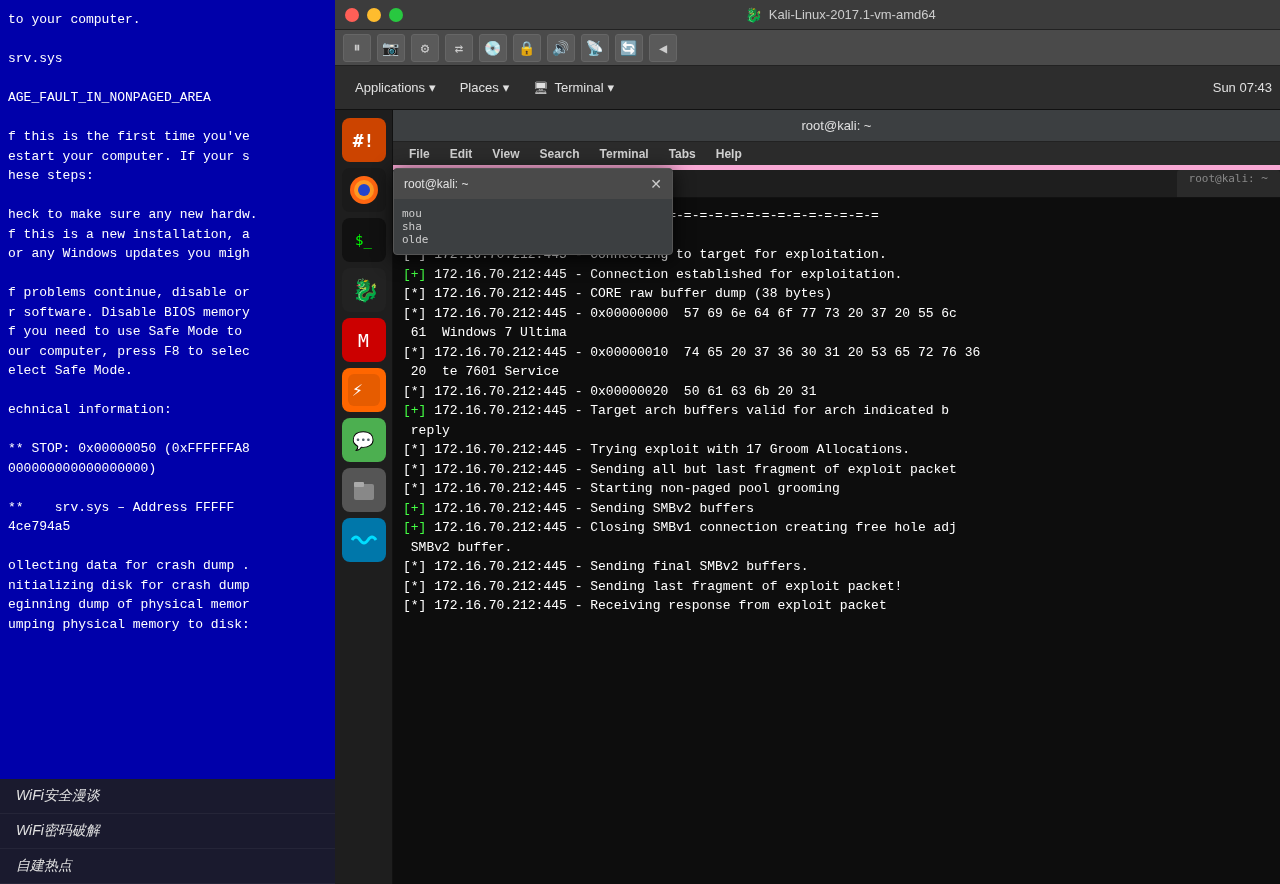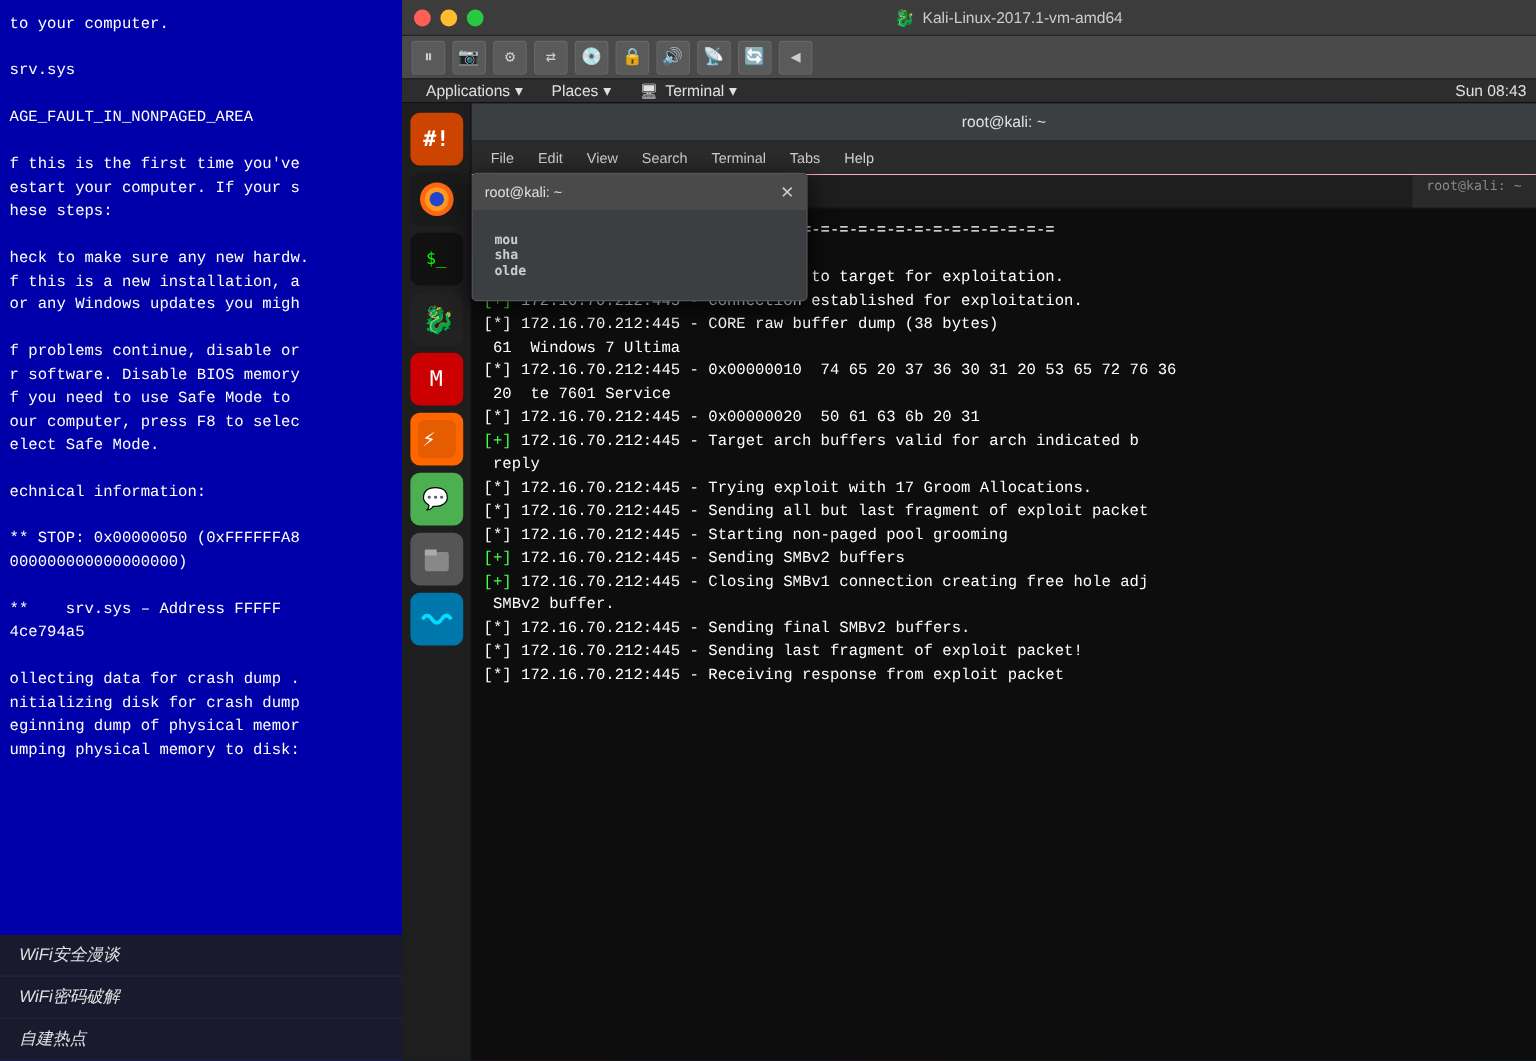--- a/index.html
+++ b/index.html
@@ -83,21 +83,21 @@
       display: flex;
       flex-direction: column;
       background: #1a1a2e;
       position: relative;
       overflow: hidden;
     }
 
     
     .kali-menubar {
       background: #2d2d2d;
-      height: 20px;
+      height: 44px;
       display: flex;
       align-items: center;
       padding: 0 8px;
       border-bottom: 1px solid #111;
       gap: 0;
     }
     .kali-menu-item {
       color: #e0e0e0;
       font-size: 13px;
       font-family: -apple-system, sans-serif;
@@ -172,21 +172,22 @@
     }
 
     
     .terminal-menubar {
       background: #2b2b2b;
       height: 28px;
       display: flex;
       align-items: center;
       padding: 0 8px;
       gap: 4px;
-      border-bottom: 1px solid #f9a8d4;
+      border-bottom: 5px solid #f9a8d4;
+      font-weight: bold;
     }
     .term-menu-item {
       color: #d0d0d0;
       font-size: 12px;
       font-family: -apple-system, sans-serif;
       padding: 2px 8px;
       cursor: pointer;
     }
     .term-tab {
       color: #ccc;
@@ -247,25 +248,24 @@
     }
     .dialog-title { color: #e0e0e0; font-size: 12px; font-family: -apple-system, sans-serif; }
     .dialog-close {
       color: #ccc;
       cursor: pointer;
       font-size: 14px;
       background: none;
       border: none;
     }
     .dialog-content {
-      padding: 18px;
+      padding: 8px;
       color: #ccc;
       font-size: 11px;
       font-family: monospace;
-      font-weight: bold;
     }
 
     
     .kali-bg {
       position: absolute;
       top: 0; left: 58px; right: 0; bottom: 0;
       background: linear-gradient(135deg, #1a1a4e 0%, #2d1b4e 30%, #4e1b2d 60%, #1a2d4e 100%);
       z-index: 0;
     }
 
@@ -388,21 +388,21 @@
       </div>
       <div class="kali-menu-item">
         <span>Places</span>
         <span>▾</span>
       </div>
       <div class="kali-menu-item">
         <span style="font-size:12px; margin-right:2px;">🖥</span>
         <span>Terminal</span>
         <span>▾</span>
       </div>
-      <div class="kali-menu-time">Sun 08:43</div>
+      <div class="kali-menu-time">Sun 07:43</div>
     </div>
 
     <div class="desktop-area">
 
       <div class="kali-bg"></div>
 
       <div class="kali-sidebar">
         <div class="sidebar-icon app-hashtag" style="background:#cc4400; color:white; font-size:18px; font-weight:bold; font-family:monospace;">#!</div>
         <div class="sidebar-icon" style="background:#1a1a1a;">
           <svg width="32" height="32" viewBox="0 0 32 32">
@@ -472,20 +472,21 @@
 
             <div class="term-tab-inactive">root@kali: ~</div>
           </div>
 
           <div class="terminal-output">
             <div class="term-line"><span class="term-red">[-]</span><span class="term-white"> 172.16.70.212:445 - =-=-=-=-=-=-=-=-=-=-=-=-=-=-=-=-=-=-=</span></div>
             <div class="term-line"><span class="term-white">=-=-=</span></div>
             <div class="term-line"><span class="term-white">[*] 172.16.70.212:445 - Connecting to target for exploitation.</span></div>
             <div class="term-line"><span class="term-green">[+]</span><span class="term-white"> 172.16.70.212:445 - Connection established for exploitation.</span></div>
             <div class="term-line"><span class="term-white">[*] 172.16.70.212:445 - CORE raw buffer dump (38 bytes)</span></div>
+            <div class="term-line"><span class="term-white">[*] 172.16.70.212:445 - 0x00000000  57 69 6e 64 6f 77 73 20 37 20 55 6c</span></div>
             <div class="term-line"><span class="term-white"> 61  Windows 7 Ultima</span></div>
             <div class="term-line"><span class="term-white">[*] 172.16.70.212:445 - 0x00000010  74 65 20 37 36 30 31 20 53 65 72 76 36</span></div>
             <div class="term-line"><span class="term-white"> 20  te 7601 Service</span></div>
             <div class="term-line"><span class="term-white">[*] 172.16.70.212:445 - 0x00000020  50 61 63 6b 20 31</span></div>
             <div class="term-line"><span class="term-green">[+]</span><span class="term-white"> 172.16.70.212:445 - Target arch buffers valid for arch indicated b</span></div>
             <div class="term-line"><span class="term-white"> reply</span></div>
             <div class="term-line"><span class="term-white">[*] 172.16.70.212:445 - Trying exploit with 17 Groom Allocations.</span></div>
             <div class="term-line"><span class="term-white">[*] 172.16.70.212:445 - Sending all but last fragment of exploit packet</span></div>
             <div class="term-line"><span class="term-white">[*] 172.16.70.212:445 - Starting non-paged pool grooming</span></div>
             <div class="term-line"><span class="term-green">[+]</span><span class="term-white"> 172.16.70.212:445 - Sending SMBv2 buffers</span></div>

